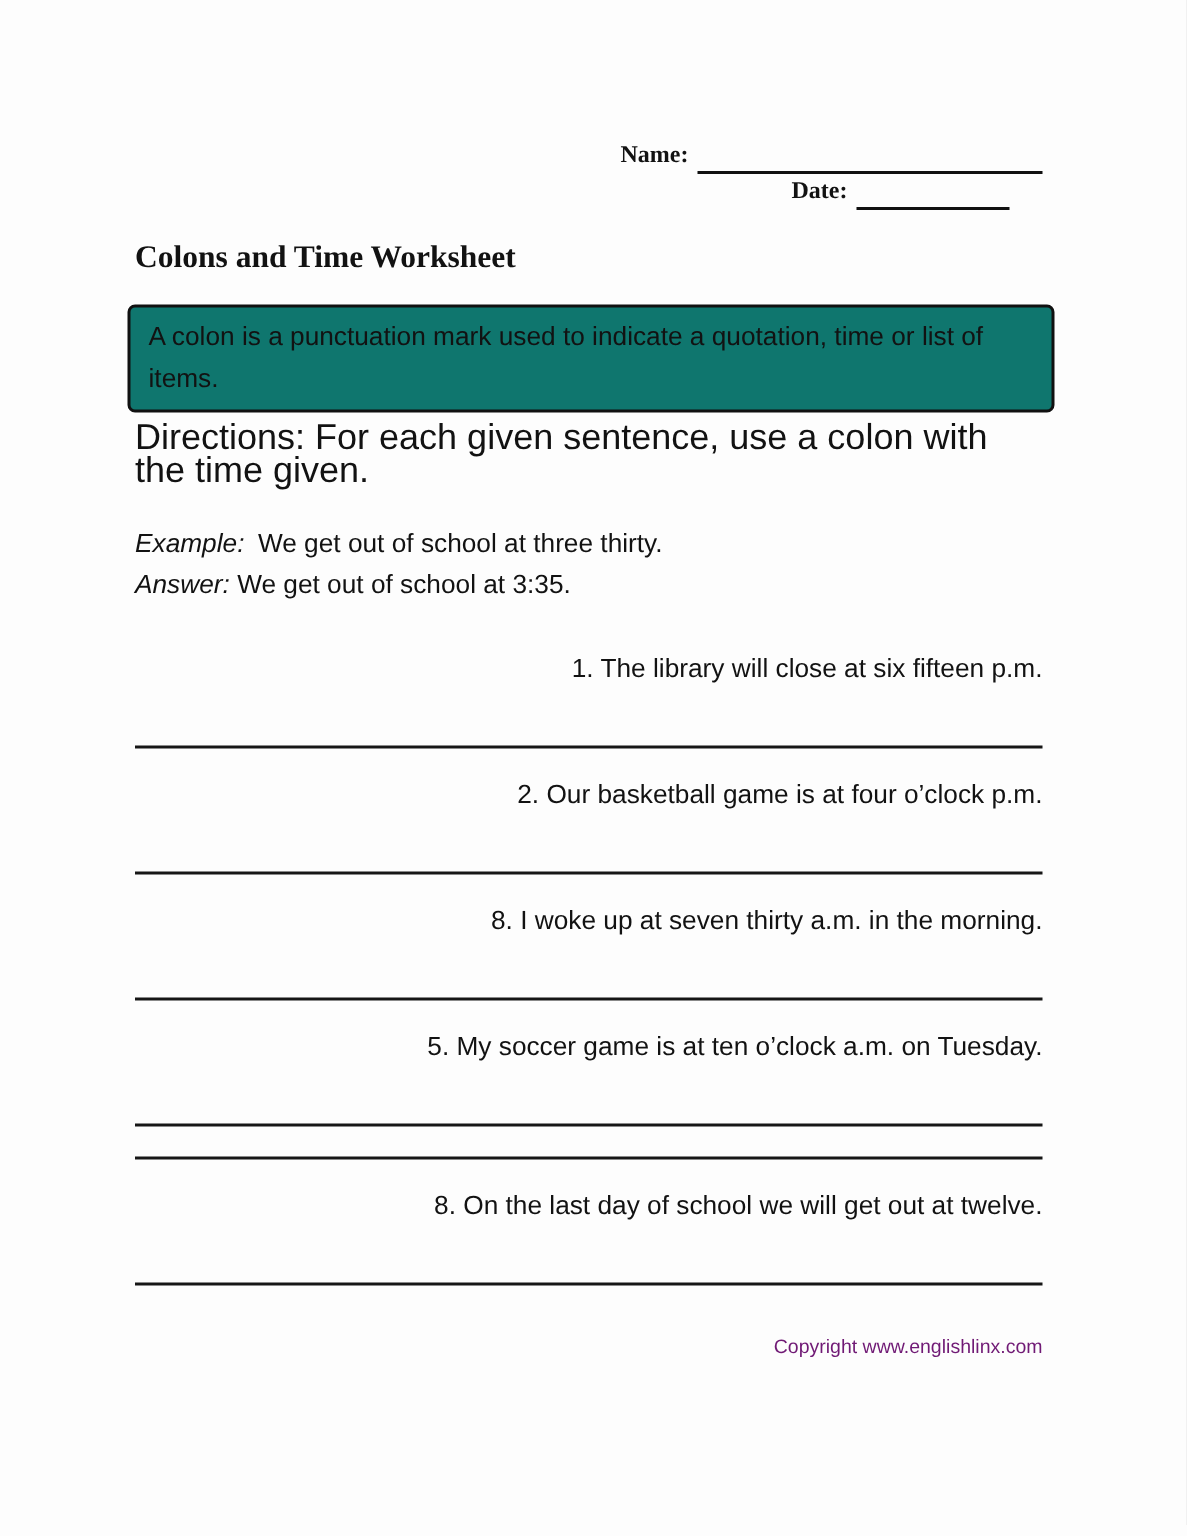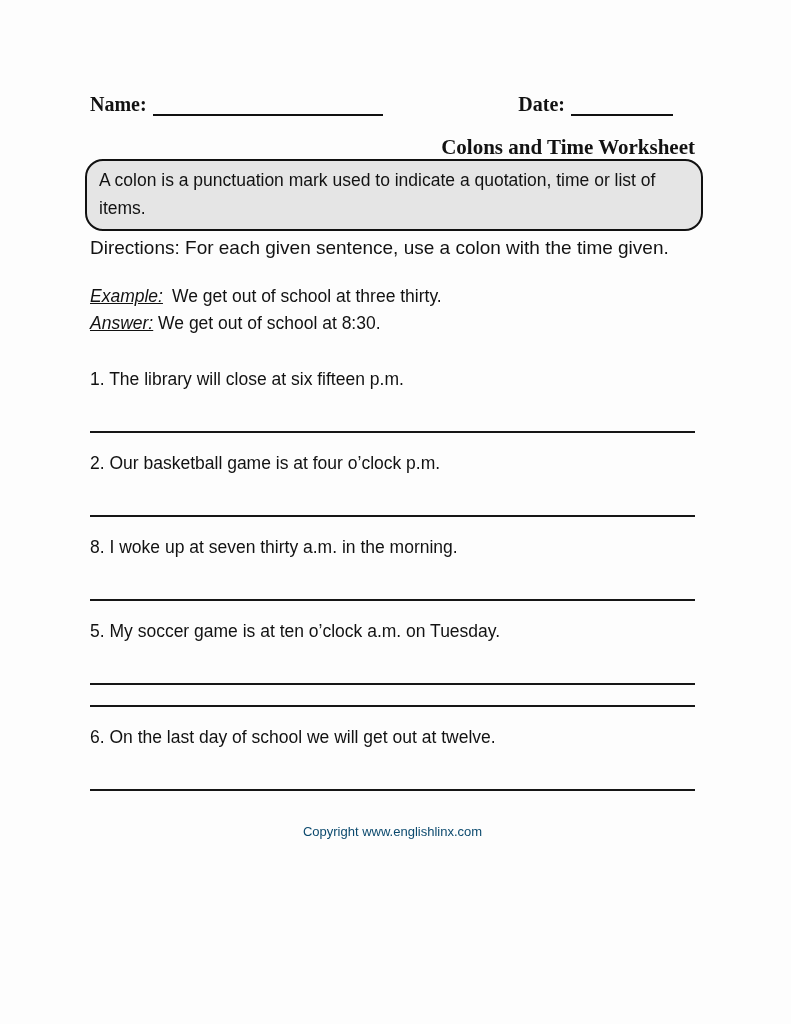--- a/index.html
+++ b/index.html
@@ -19,97 +19,99 @@
     padding: 92px 96px 0 90px;
     overflow: hidden;
   }
 
   
   .name-date-row {
     display: flex;
     align-items: flex-end;
     font-family: "Liberation Serif", "DejaVu Serif", serif;
     font-weight: bold;
-    font-size: 20px;
+    font-size: 16px;
     line-height: 24px;
+    flex-direction: column;
   }
   .name-group, .date-group {
     display: flex;
     align-items: flex-end;
   }
   .write-line {
     display: inline-block;
     border-bottom: 2.5px solid #111;
     height: 20px;
     margin-left: 6px;
   }
   .name-line { width: 230px; }
   .date-group { margin-left: auto; margin-right: 22px; }
   .date-line { width: 102px; }
 
   
   .title {
     margin-top: 19px;
-    text-align: right;
+    text-align: left;
     font-family: "Liberation Serif", "DejaVu Serif", serif;
     font-weight: bold;
     font-size: 21px;
     line-height: 24px;
   }
 
   
   .info-box {
-    margin-top: 0;
+    margin-top: 20px;
     margin-left: -5px;
     margin-right: -8px;
     border: 2.5px solid #111;
-    border-radius: 18px;
+    border-radius: 5px;
     padding: 5px 12px 7px 12px;
     font-size: 17.5px;
     line-height: 28px;
-    background: #e5e5e5;
+    background: #0f766e;
   }
 
   
   .directions {
     margin-top: 6px;
-    font-size: 19px;
+    font-size: 24px;
     line-height: 22px;
   }
 
   
   .example-block { margin-top: 24px; }
   .example-row {
     font-size: 17.5px;
     line-height: 27px;
   }
-  .example-row .lead { font-style: italic; text-decoration: underline; }
+  .example-row .lead { font-style: italic; }
   .example-row .lead-gap { display: inline-block; width: 9px; }
 
   
   .qa-list { margin-top: 32px; }
   .qa { margin-bottom: 20px; }
   .question {
     margin: 0 0 41px 0;
     font-size: 17.5px;
     line-height: 21px;
+    text-align: right;
   }
   .answer-blank {
     height: 0;
     border-bottom: 2.5px solid #161616;
     width: 100%;
   }
 
   
   .footer {
     margin-top: 33px;
-    text-align: center;
+    text-align: right;
     font-size: 13px;
     line-height: 16px;
-    color: #0c4a6e;
+    color: #701a75;
   }
 </style>
 </head>
 <body>
 
 <div class="page">
 
   <div class="name-date-row">
     <div class="name-group">
       <span>Name:</span>
@@ -127,21 +129,21 @@
     <span>A colon is a punctuation mark used to indicate a quotation, time or list of items.</span>
   </div>
 
   <div class="directions">Directions: For each given sentence, use a colon with the time given.</div>
 
   <div class="example-block">
     <div class="example-row">
       <span class="lead">Example:</span><span class="lead-gap"></span><span>We get out of school at three thirty.</span>
     </div>
     <div class="example-row">
-      <span class="lead">Answer:</span> <span>We get out of school at 8:30.</span>
+      <span class="lead">Answer:</span> <span>We get out of school at 3:35.</span>
     </div>
   </div>
 
   <div class="qa-list">
 
     <div class="qa">
       <p class="question">1. The library will close at six fifteen p.m.</p>
       <div class="answer-blank"></div>
     </div>
 
@@ -159,21 +161,21 @@
     <div class="qa">
       <p class="question">5. My soccer game is at ten o’clock a.m. on Tuesday.</p>
       <div class="answer-blank"></div>
     </div>
 
     <div class="qa">
       <div class="answer-blank"></div>
     </div>
 
     <div class="qa">
-      <p class="question">6. On the last day of school we will get out at twelve.</p>
+      <p class="question">8. On the last day of school we will get out at twelve.</p>
       <div class="answer-blank"></div>
     </div>
 
   </div>
 
   <div class="footer">Copyright www.englishlinx.com</div>
 
 </div>
 
 </body></html>

